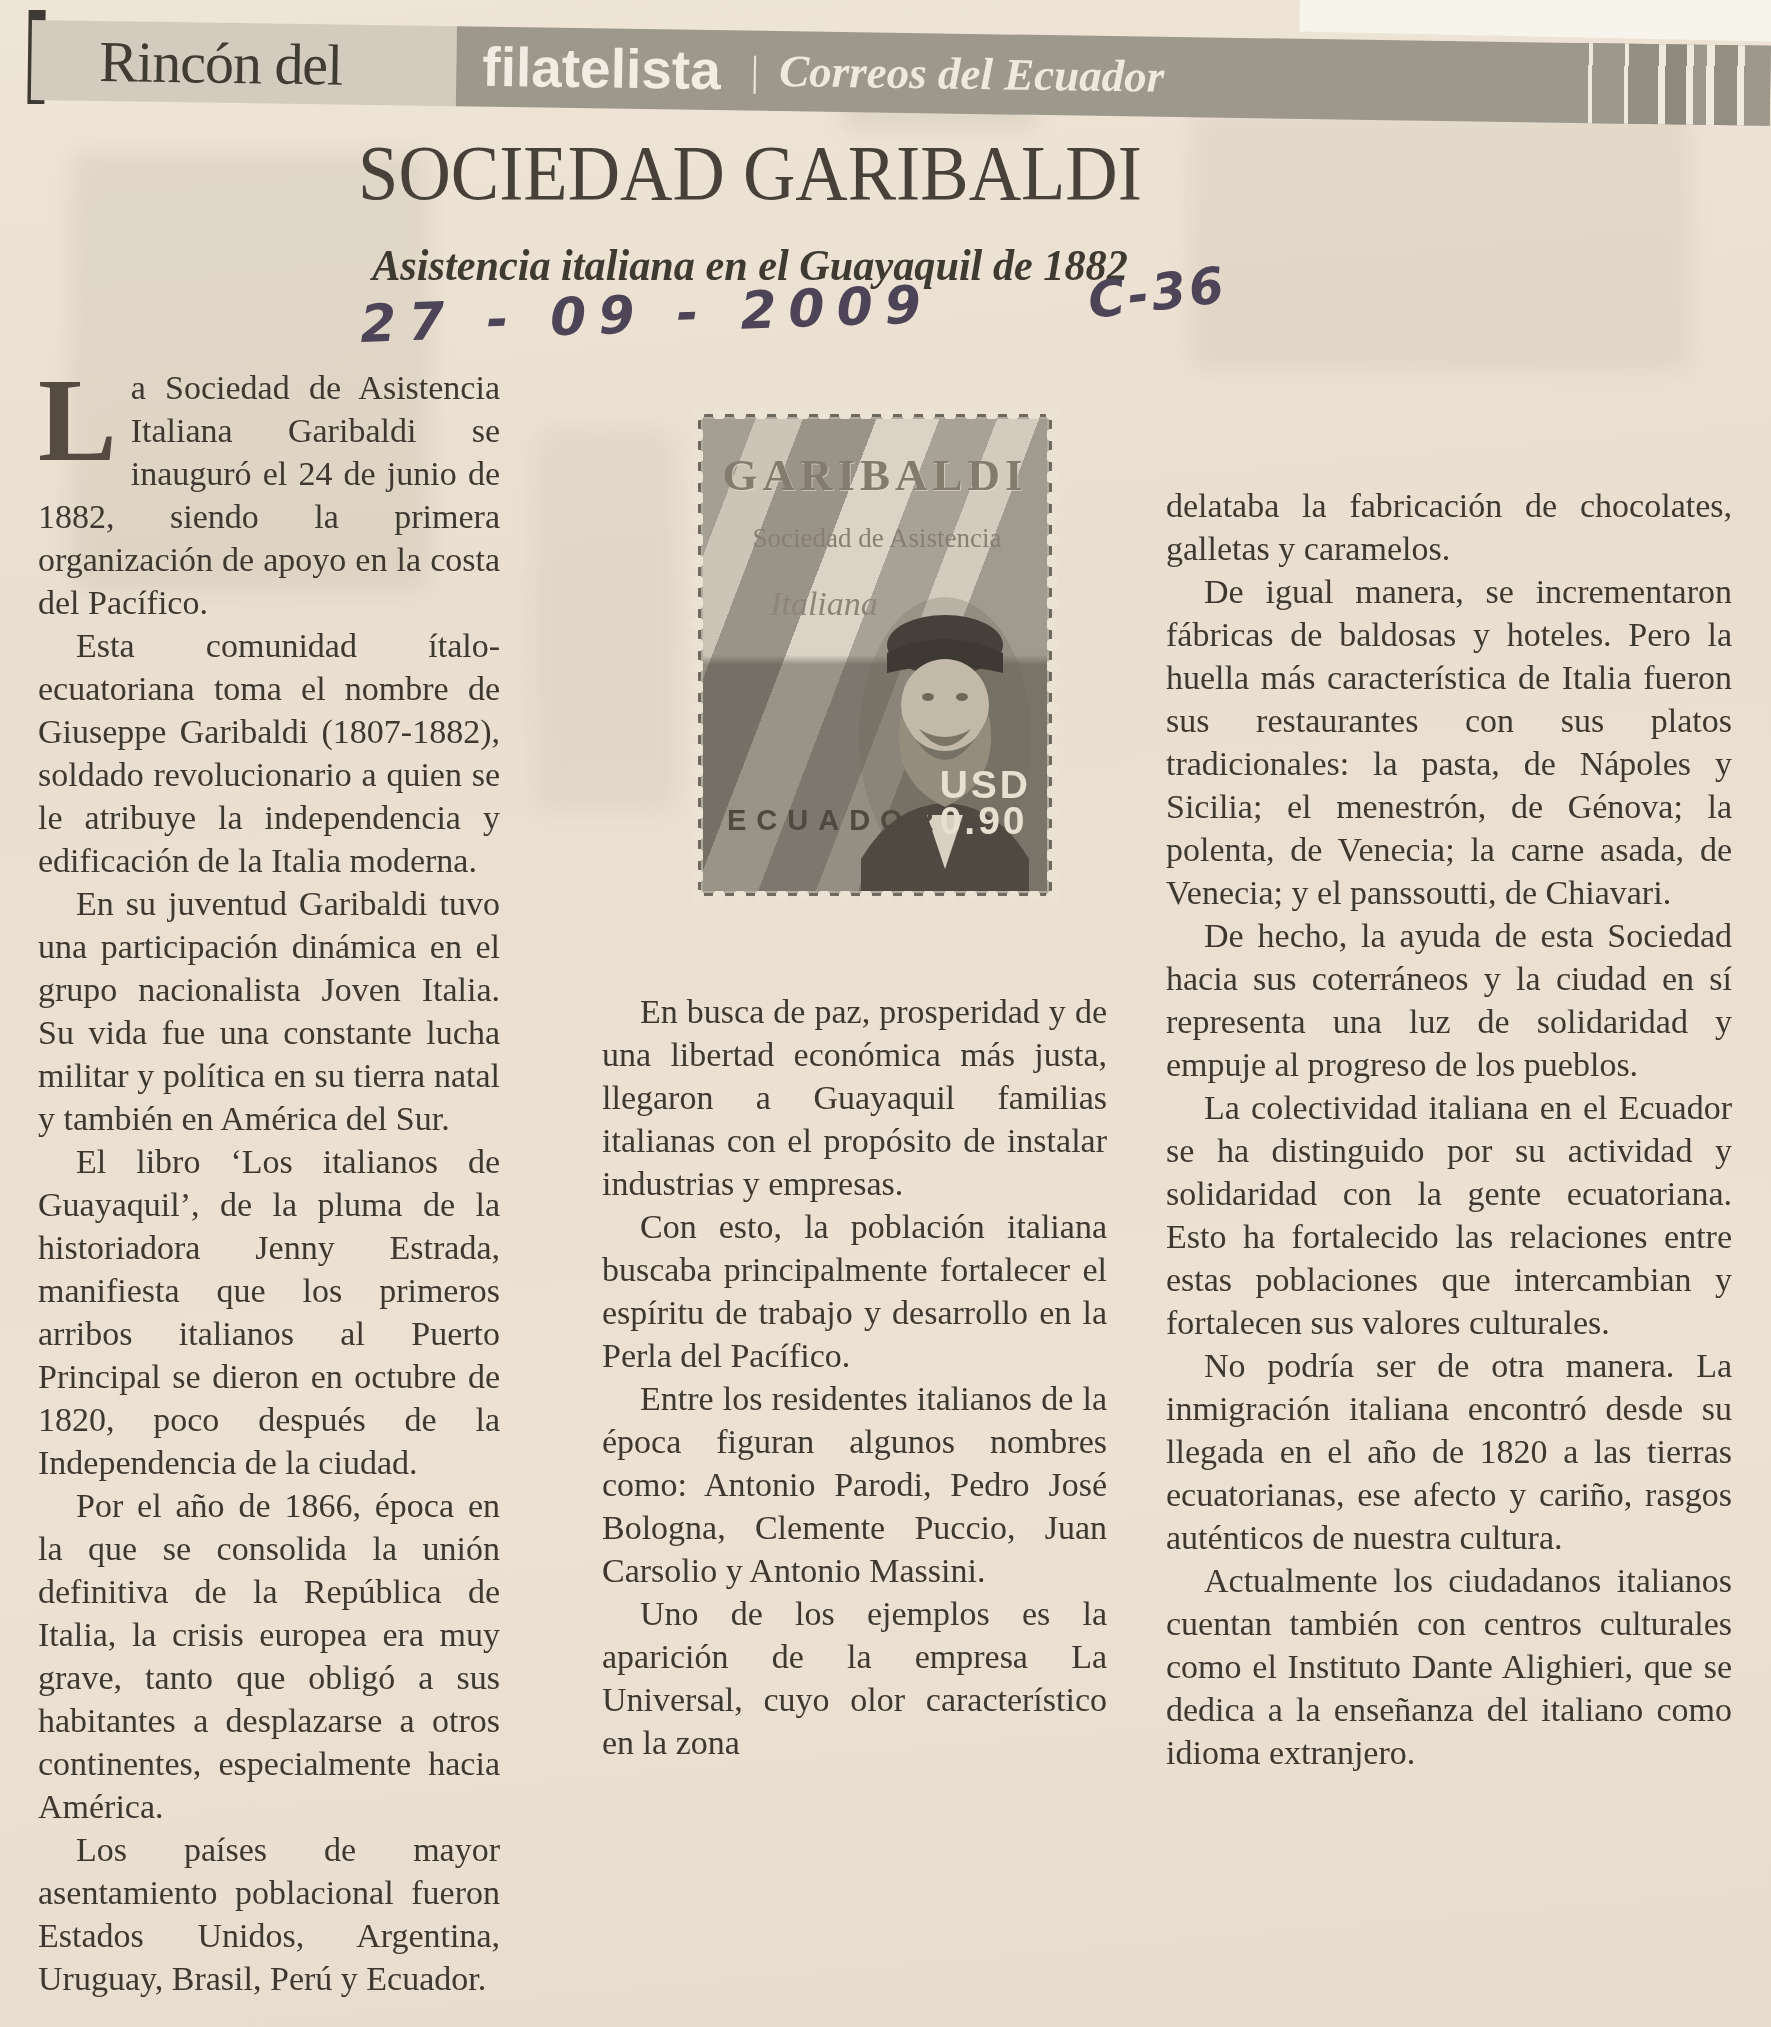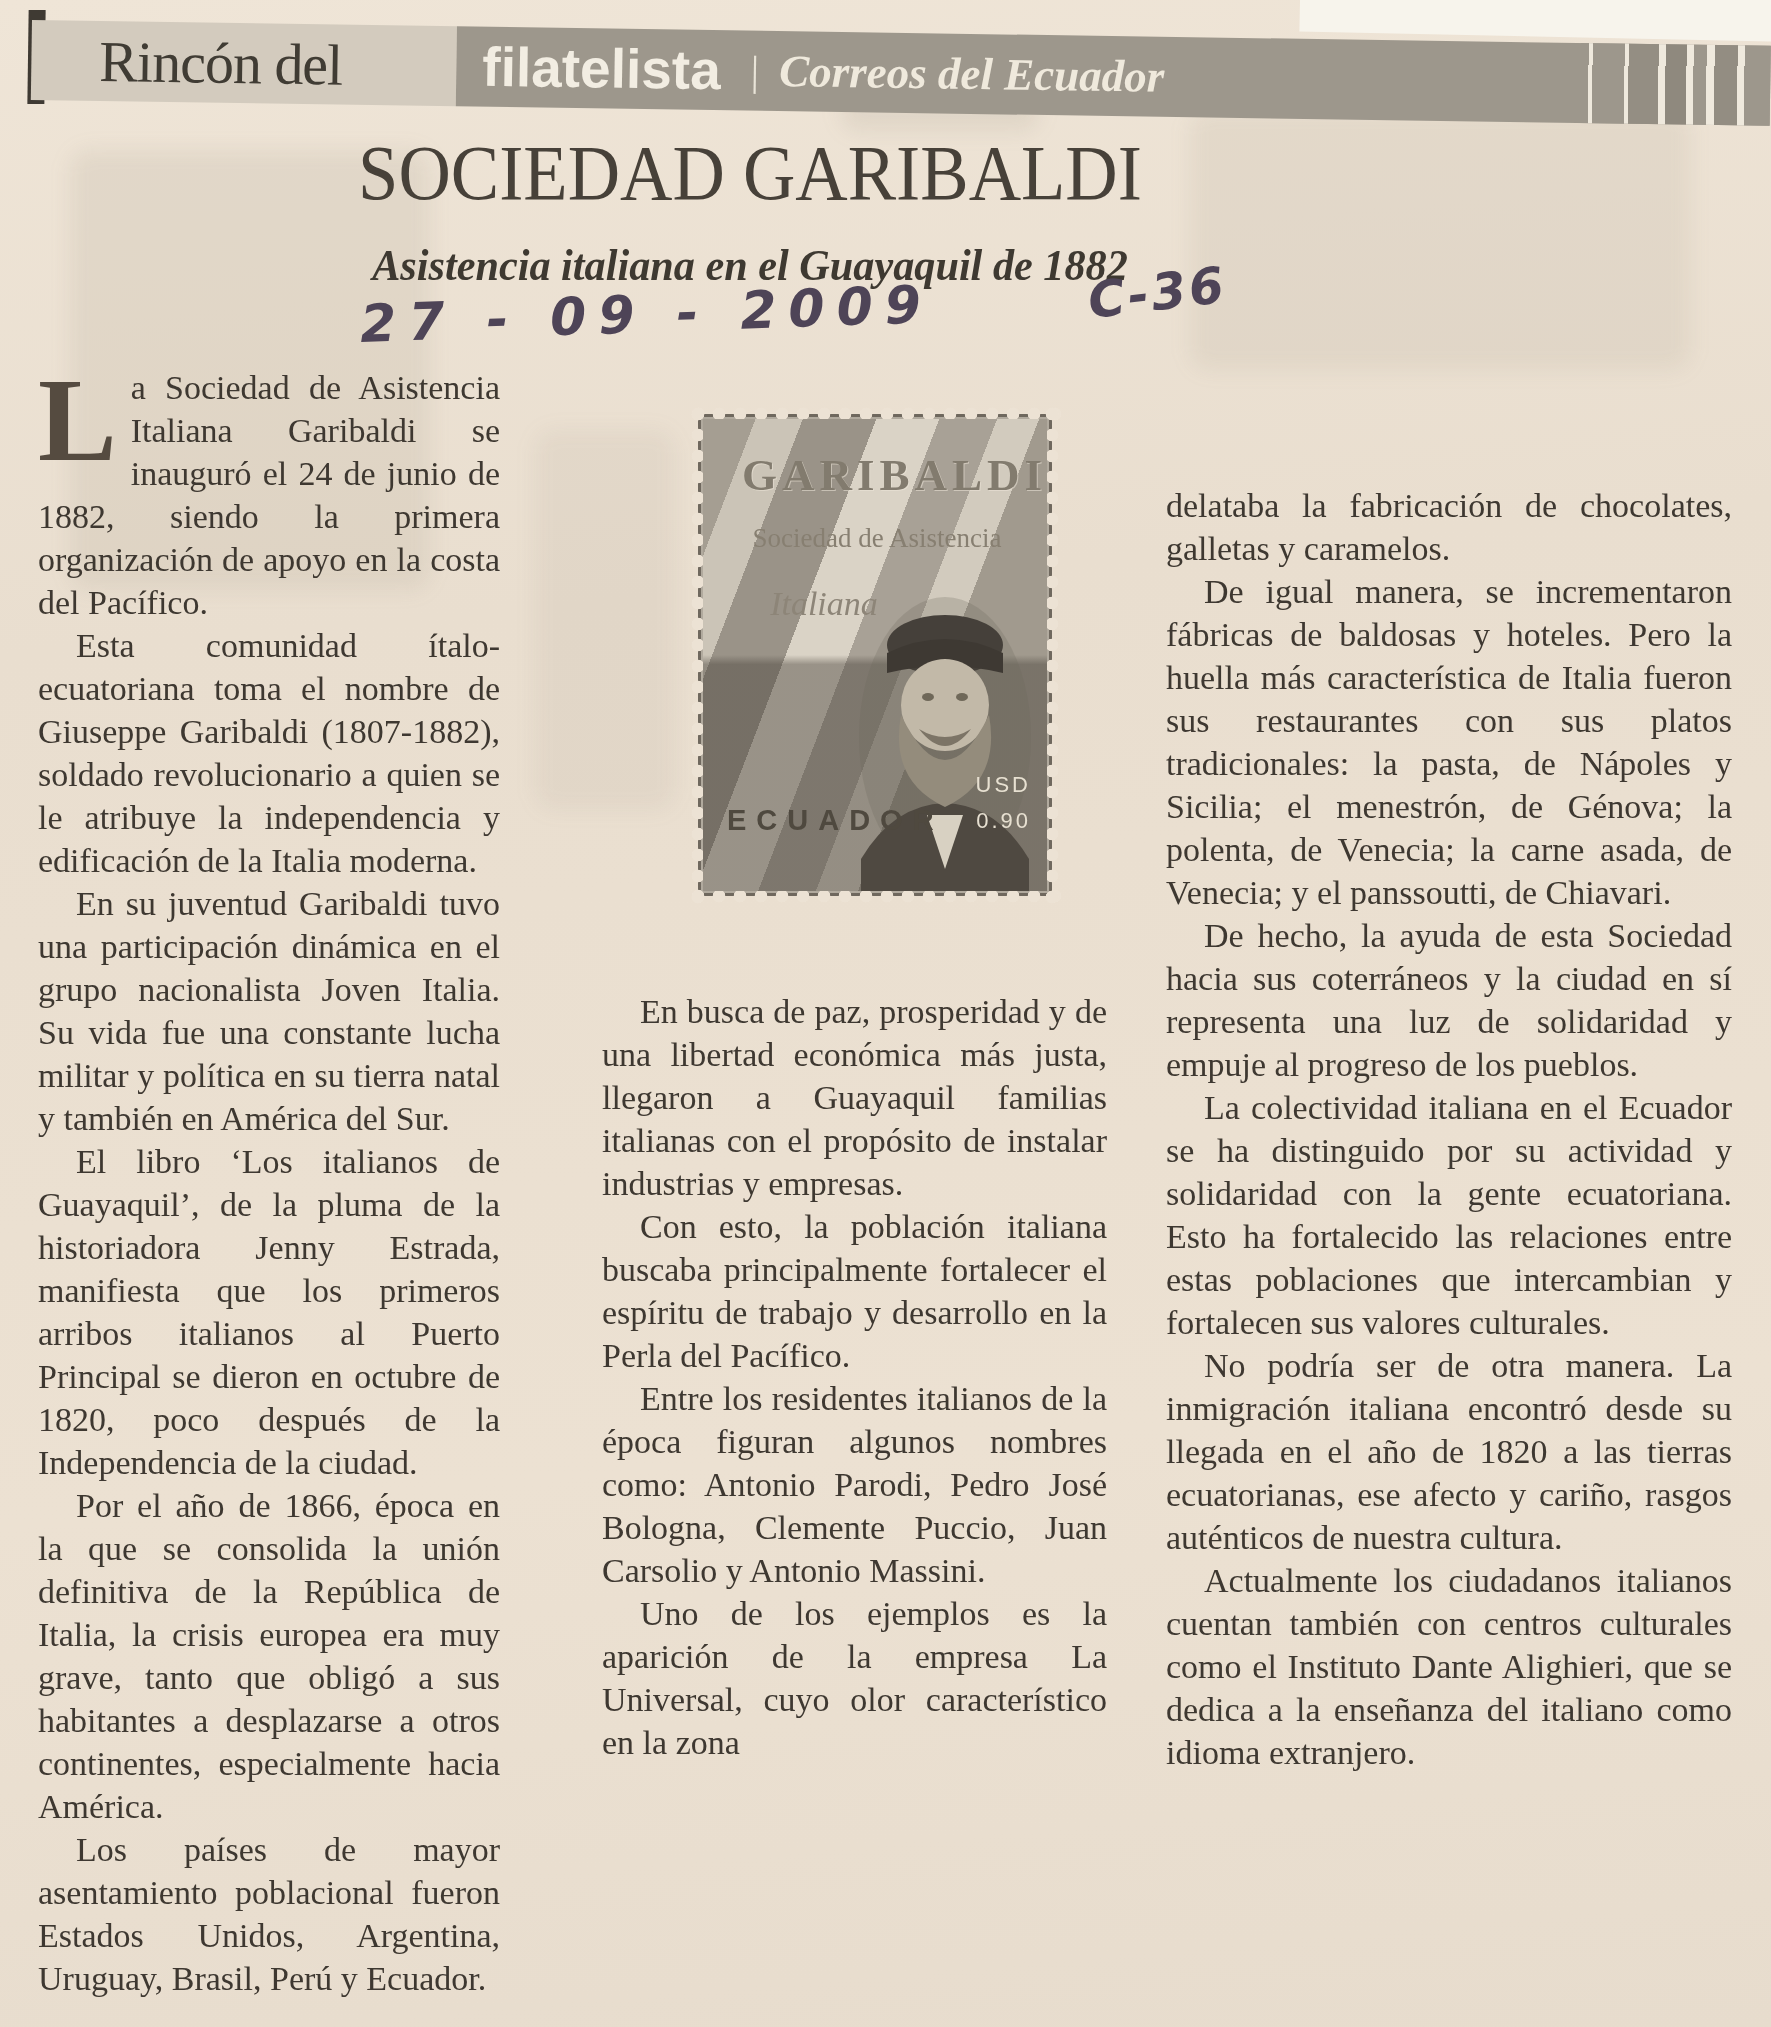--- a/index.html
+++ b/index.html
@@ -77,32 +77,32 @@
   .perf.v { top:-9px; bottom:-9px; width:18px; background-repeat:repeat-y;
     background-size:18px 21px;
     background-image:radial-gradient(circle at 9px 9px,#ece2d4 6px,rgba(0,0,0,0) 6.6px); }
   .perf.left { left:-9px; } .perf.right { right:-9px; }
   .stamp-inner { position:absolute; inset:5px; overflow:hidden;
     background:
       linear-gradient(to bottom, rgba(0,0,0,0) 0 50%, rgba(74,68,60,0.45) 52% 100%),
       linear-gradient(111deg,
         #a59e92 0 10%, #cbc4b7 10% 19%, #9a9388 19% 33%, #dad3c6 33% 45%,
         #a8a196 45% 56%, #d2cbbe 56% 64%, #a19a8e 64% 100%); }
-  .stamp-title { position:absolute; top:30px; left:0; right:0; text-align:right;
+  .stamp-title { position:absolute; top:30px; left:0; right:0; text-align:center;
     font-size:45px; font-weight:700; letter-spacing:5px; color:#827b6e;
     text-shadow:1px 1px 0 rgba(236,229,216,0.55); }
   .stamp-sub1 { position:absolute; top:104px; left:14px; right:10px; text-align:center;
     font-size:27px; color:#877f71; }
   .stamp-sub2 { position:absolute; top:166px; left:26px; width:190px; text-align:center;
     font-style:italic; font-size:34px; color:#8d8578; }
   .portrait { position:absolute; right:6px; top:148px; width:192px; height:330px; }
   .stamp-country { position:absolute; bottom:54px; left:24px; font-family:"Liberation Sans", sans-serif;
     font-size:29px; font-weight:700; letter-spacing:10px; color:#4f493f; }
-  .stamp-cur { position:absolute; right:16px; bottom:52px; text-align:right;
-    font-family:"Liberation Sans", sans-serif; font-weight:400; font-size:22px;
+  .stamp-cur { position:absolute; right:16px; bottom:52px; text-align:left;
+    font-family:"Liberation Sans", sans-serif; font-weight:700; font-size:39px;
     line-height:36px; letter-spacing:3px; color:#e7e0d1; }
 </style>
 </head>
 <body>
 
 <div class="page">
 
   <div class="ghost g1"></div>
   <div class="ghost g2"></div>
   <div class="ghost g3"></div>

